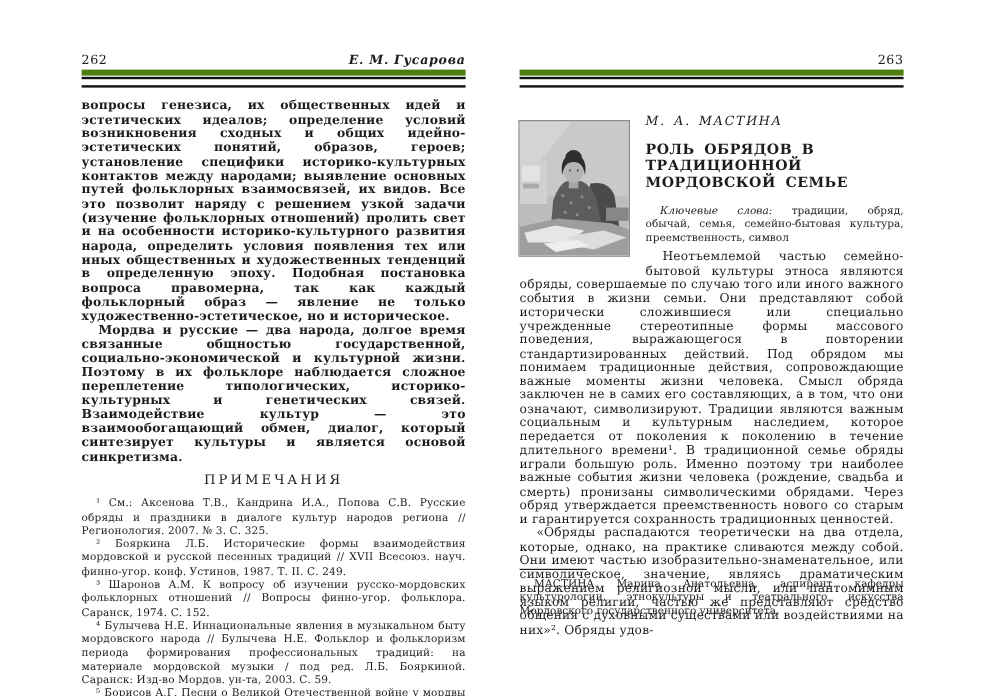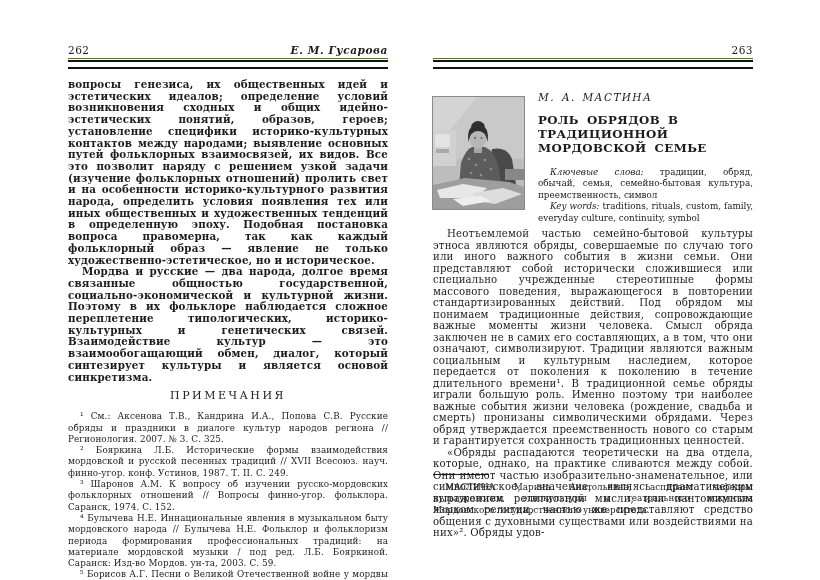--- a/index.html
+++ b/index.html
@@ -8,21 +8,21 @@
     font-family:"DejaVu Serif", serif;color:#1c1c1c;
     -webkit-font-smoothing:antialiased;
   }
   .spread{position:relative;width:820px;height:580px;background:#ffffff;overflow:hidden;}
   .page{position:absolute;top:44px;width:320px;}
   .page-left{left:68px;}
   .page-right{left:433px;height:512px;}
 
   
   .runhead{display:flex;justify-content:space-between;align-items:flex-end;
-    font-size:10.5px;line-height:12px;padding-bottom:2px;border-bottom:1px solid #4d7c0f;}
+    font-size:10.5px;line-height:12px;padding-bottom:2px;border-bottom:5px solid #4d7c0f;}
   .runhead.right-only{justify-content:flex-end;}
   .runtitle{font-weight:bold;letter-spacing:0.6px;font-style:italic;}
   .pgnum{letter-spacing:0.5px;}
   .thickrule{height:5px;border-top:2px solid #121212;border-bottom:2px solid #121212;margin-top:1px;}
 
   
   .bodytext{margin-top:10px;font-weight:bold;}
   .bodytext p{margin:0;font-size:10.3px;line-height:11.7px;text-align:justify;
     text-indent:14px;letter-spacing:0.15px;}
   .bodytext p.no-indent{text-indent:0;}
@@ -113,21 +113,20 @@
           <polygon points="40,96 70,91 89,97 62,107 44,104" fill="#dcdcdc"></polygon>
           <polygon points="20,102 48,99 58,104 30,109" fill="#eeeeee"></polygon>
           <rect x="72" y="72" width="19" height="11" fill="#878787"></rect>
         </svg>
       </div>
 
       <p class="author">М. А. МАСТИНА</p>
       <h2 class="title">РОЛЬ ОБРЯДОВ В ТРАДИЦИОННОЙ МОРДОВСКОЙ СЕМЬЕ</h2>
 
       <p class="kw"><span class="kw-label">Ключевые слова:</span> <span>традиции, обряд, обычай, семья, семейно-бытовая культура, преемственность, символ</span></p>
-      <p class="kw"><span class="kw-label">Key words:</span> <span>traditions, rituals, custom, family, everyday culture, continuity, symbol</span></p>
 
       <div class="article-body">
         <p>Неотъемлемой частью семейно-бытовой культуры этноса являются обряды, совершаемые по случаю того или иного важного события в жизни семьи. Они представляют собой исторически сложившиеся или специально учрежденные стереотипные формы массового поведения, выражающегося в повторении стандартизированных действий. Под обрядом мы понимаем традиционные действия, сопровождающие важные моменты жизни человека. Смысл обряда заключен не в самих его составляющих, а в том, что они означают, символизируют. Традиции являются важным социальным и культурным наследием, которое передается от поколения к поколению в течение длительного времени¹. В традиционной семье обряды играли большую роль. Именно поэтому три наиболее важные события жизни человека (рождение, свадьба и смерть) пронизаны символическими обрядами. Через обряд утверждается преемственность нового со старым и гарантируется сохранность традиционных ценностей.</p>
         <p>«Обряды распадаются теоретически на два отдела, которые, однако, на практике сливаются между собой. Они имеют частью изобразительно-знаменательное, или символическое, значение, являясь драматическим выражением религиозной мысли, или пантомимным языком религии, частью же представляют средство общения с духовными существами или воздействиями на них»². Обряды удов-</p>
       </div>
     </div>
 
     <div class="footnote">
       <div class="footnote-rule"></div>
       <p>МАСТИНА Марина Анатольевна, аспирант кафедры культурологии, этнокультуры и театрального искусства Мордовского государственного университета.</p>

